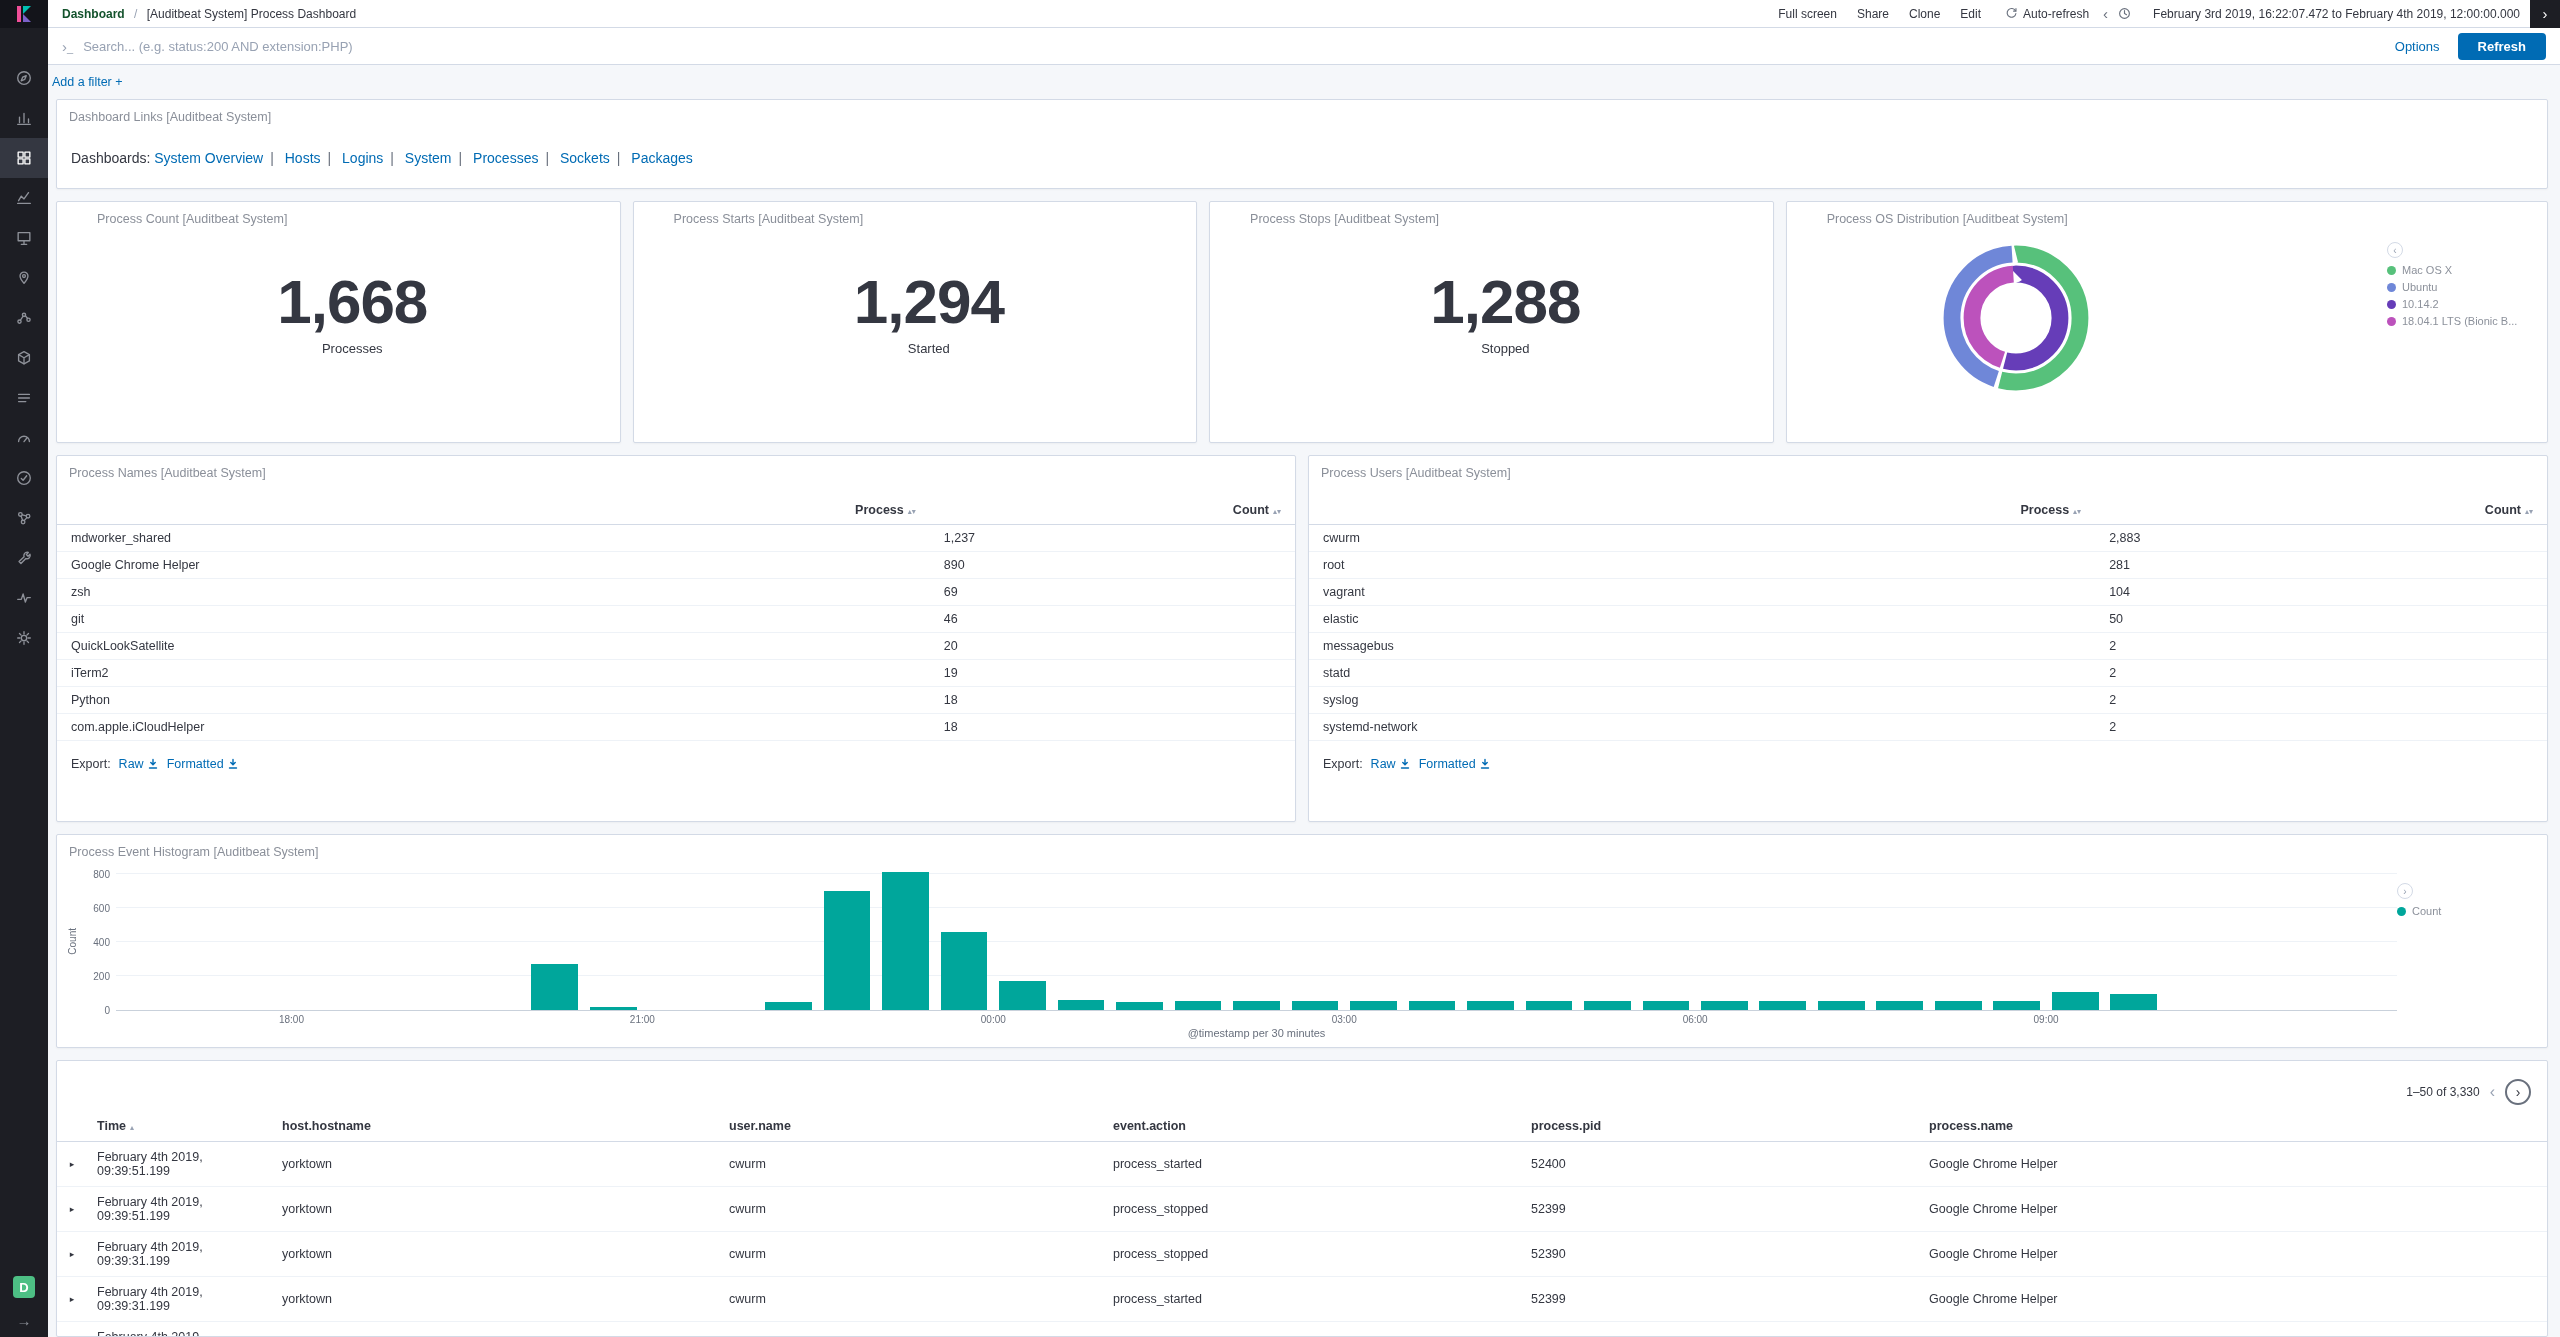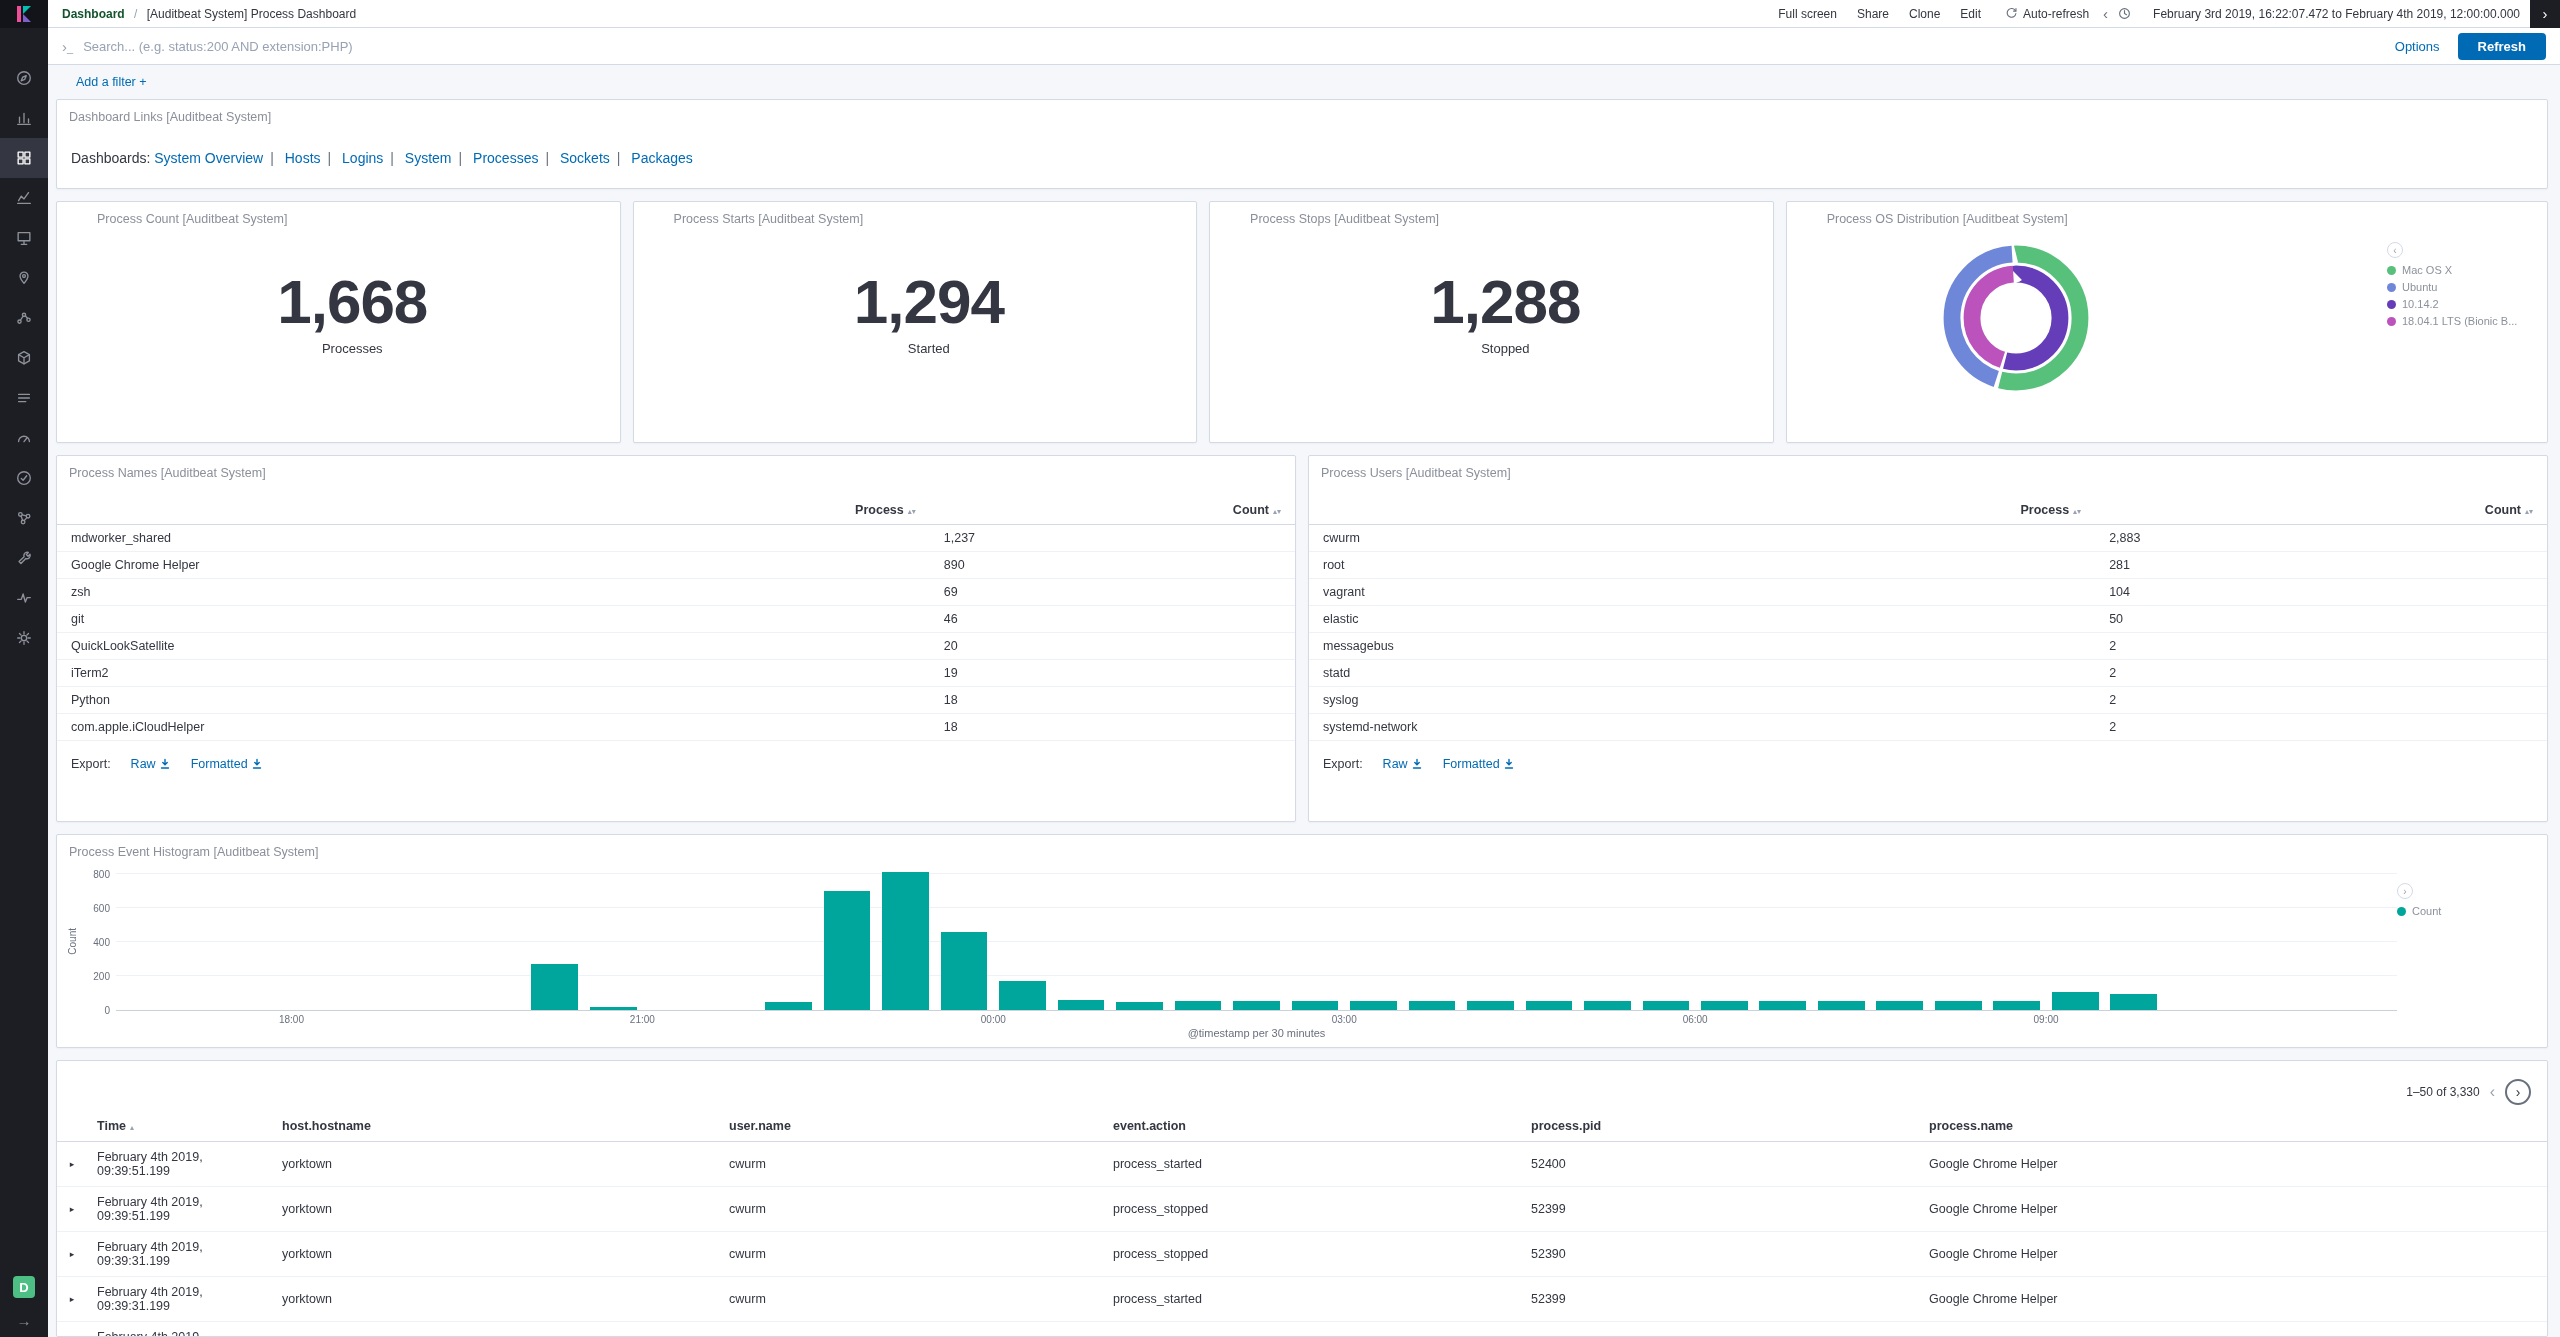--- a/index.html
+++ b/index.html
@@ -35,21 +35,21 @@
   .time-fwd { width:30px; height:28px; background:#1D1E24; color:#fff; border:none; font-size:15px; margin-left:10px; cursor:pointer; }
 
   .querybar { height:37px; background:#fff; border-bottom:1px solid #D3DAE6; display:flex; align-items:center; padding:0 14px; }
   .prompt-icon { color:#98A2B3; font-size:15px; margin-right:10px; user-select:none; }
   .prompt-icon .caret { font-size:11px; }
   .querybar input { flex:1; border:none; outline:none; font-size:13px; font-family:inherit; color:#343741; background:transparent; }
   .querybar input::placeholder { color:#98A2B3; }
   .options-link { color:#006BB4; font-size:13px; margin-right:18px; }
   .refresh-btn { background:#006BB4; color:#fff; border:none; border-radius:4px; font-size:13px; font-weight:bold; padding:6px 20px; cursor:pointer; }
 
-  .filterbar { height:34px; display:flex; align-items:center; padding:0 28px; }
+  .filterbar { height:34px; display:flex; align-items:center; padding:0 4px; }
   .add-filter { color:#006BB4; font-size:12.5px; }
 
   
   .content { flex:1; padding:0 12px 0 8px; display:flex; flex-direction:column; gap:12px; overflow:hidden; }
   .panel { background:#fff; border:1px solid #D3DAE6; border-radius:2px; box-shadow:0 1px 2px rgba(0,0,0,.04); }
   .panel-title { font-size:12.5px; color:#8A8F99; padding:10px 12px 0; white-space:nowrap; overflow:hidden; }
 
   .panel-links { height:90px; flex:0 0 90px; }
   .dl-line { margin:26px 14px 0; font-size:14px; }
   .dl-label { font-weight:normal; color:#343741; }
@@ -67,21 +67,21 @@
   .legend-toggle { width:16px; height:16px; border:1px solid #D3DAE6; border-radius:50%; color:#98A2B3; font-size:10px; display:flex; align-items:center; justify-content:center; margin-bottom:6px; cursor:pointer; background:#fff; }
   .legend-item { display:flex; align-items:center; gap:6px; margin-bottom:5px; cursor:pointer; white-space:nowrap; }
   .legend-dot { width:9px; height:9px; border-radius:50%; flex:0 0 9px; }
 
   .tables-row { display:flex; gap:12px; height:367px; flex:0 0 367px; }
   .table-panel { flex:1; display:flex; flex-direction:column; min-width:0; }
   .agg-table { width:100%; border-collapse:collapse; margin-top:16px; font-size:12.5px; }
   .agg-table th { text-align:right; font-weight:bold; color:#343741; padding:7px 14px; border-bottom:1px solid #D3DAE6; }
   .agg-table td { padding:6px 14px; border-bottom:1px solid #EEF2F7; color:#343741; }
   .sort-caret { color:#98A2B3; font-size:8px; margin-left:4px; }
-  .export-row { margin:16px 14px 0; font-size:12.5px; display:flex; align-items:center; gap:20px; }
+  .export-row { margin:16px 14px 0; font-size:12.5px; display:flex; align-items:center; gap:8px; }
   .export-row a { color:#006BB4; display:inline-flex; align-items:center; gap:3px; }
   .export-row svg { stroke:#006BB4; fill:none; stroke-width:1.4; stroke-linecap:round; }
 
   .panel-hist { height:214px; flex:0 0 214px; display:flex; flex-direction:column; }
   .hist-body { flex:1; display:flex; padding:6px 10px 0 10px; }
   .y-axis-title { writing-mode:vertical-rl; transform:rotate(180deg); font-size:10px; color:#69707D; align-self:center; margin-bottom:30px; }
   .plot-col { flex:1; display:flex; flex-direction:column; min-width:0; }
   .plot { flex:1; position:relative; margin-left:38px; border-bottom:1px solid #C9D1DB; }
   .gridline { position:absolute; left:0; right:0; height:1px; background:#EEF2F7; }
   .ytick { position:absolute; left:-38px; width:32px; text-align:right; font-size:10px; color:#69707D; transform:translateY(50%); }

